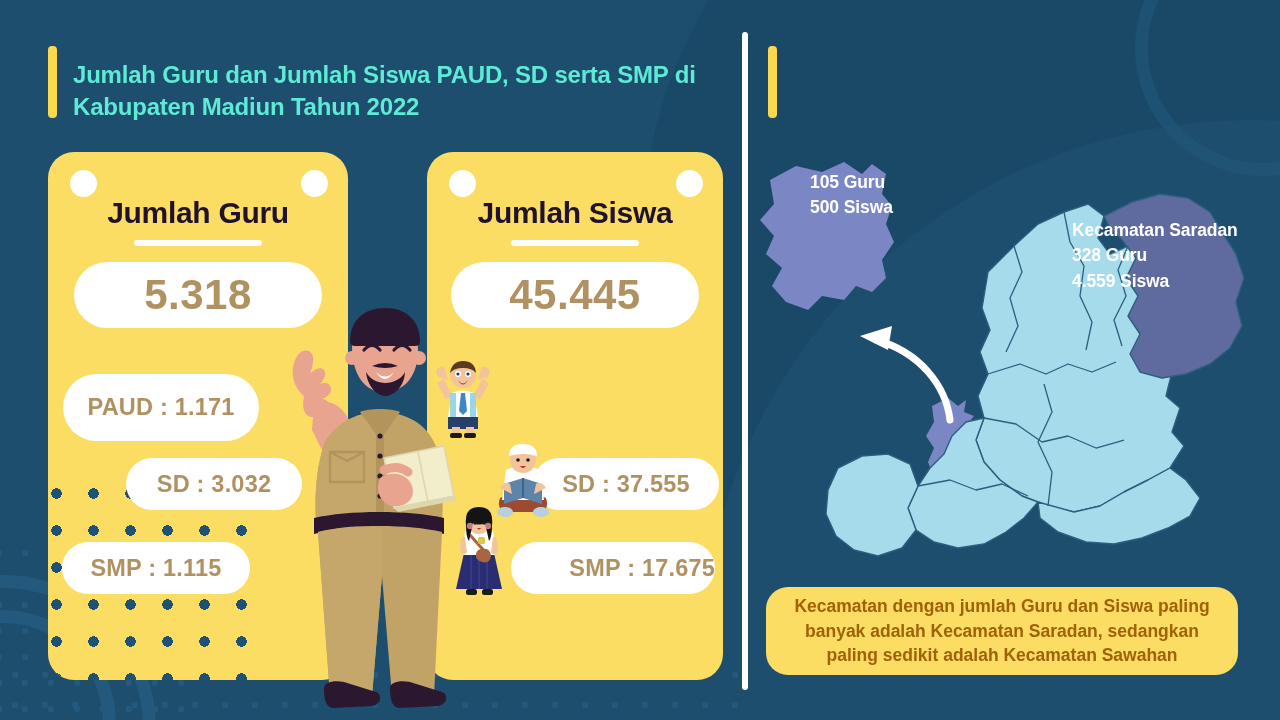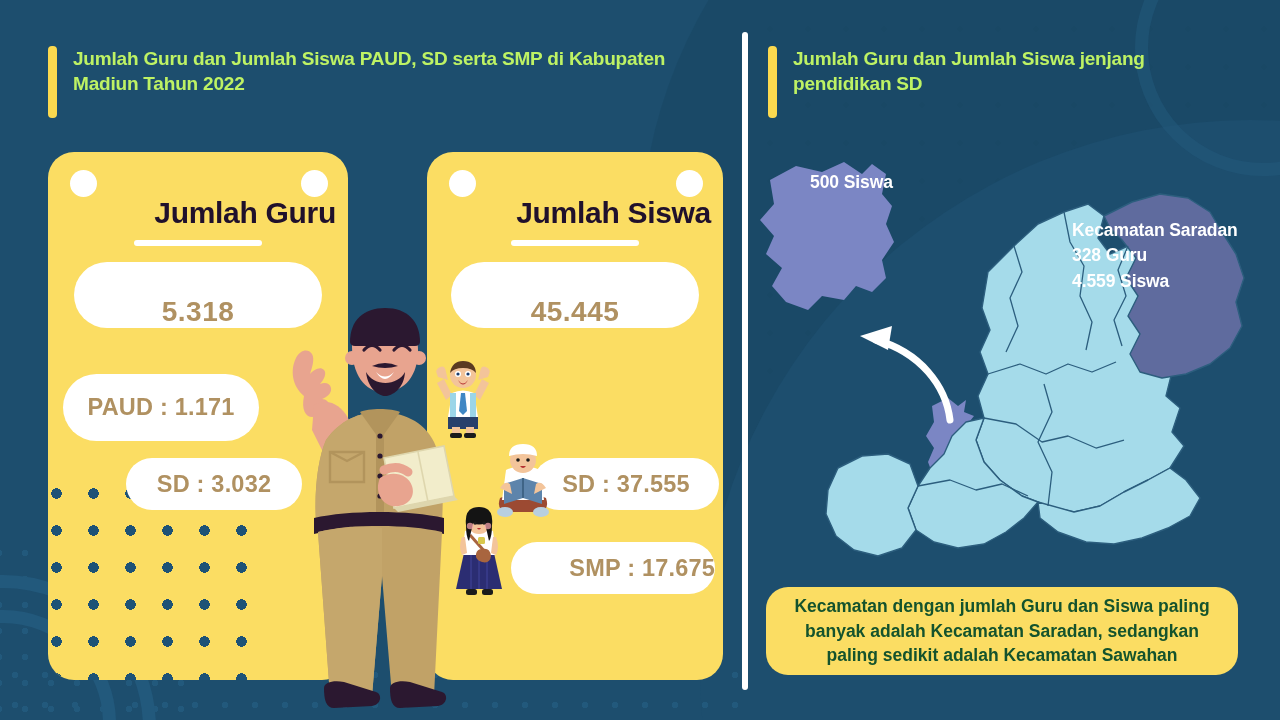--- a/index.html
+++ b/index.html
@@ -39,22 +39,23 @@
     background-size:30px 30px;
   }
   .arc{
     position:absolute;border-radius:50%;border:13px solid #22597c;
   }
 
   
   .title-block{position:absolute;display:flex;align-items:flex-start;gap:16px;}
   .title-bar{width:9px;border-radius:4px;background:#fbd94f;flex:0 0 auto;}
   .title-text{
-    color:#bef264;font-weight:bold;font-size:19px;line-height:1.33;
+    color:#5eead4;font-weight:bold;font-size:24px;line-height:1.33;
     letter-spacing:-0.2px;
+    margin-top:13px;
   }
   #title-left{left:48px;top:46px;width:680px;}
   #title-left .title-bar{height:72px;}
   #title-right{left:768px;top:46px;width:470px;}
   #title-right .title-bar{height:72px;}
 
   
   .divider{
     position:absolute;left:742px;top:32px;width:6px;height:658px;
     background:#ffffff;border-radius:3px;
@@ -68,50 +69,50 @@
   #card-siswa{left:427px;top:152px;width:296px;height:528px;}
   .card-dots{
     position:absolute;left:-10px;bottom:-10px;width:210px;height:215px;
     background-image:radial-gradient(circle,#1d5276 5.2px,transparent 5.3px);
     background-size:37px 37px;
   }
   .punch{
     position:absolute;width:27px;height:27px;border-radius:50%;background:#ffffff;
   }
   .card-head{
-    position:absolute;left:0;right:12px;top:44px;text-align:right;
+    position:absolute;left:0;right:0;top:44px;text-align:center;
     color:#20112c;font-weight:bold;font-size:30px;letter-spacing:-0.3px;
   }
   .card-rule{
     position:absolute;height:6px;border-radius:3px;background:#ffffff;
   }
   .pill{
     position:absolute;background:#ffffff;border-radius:40px;
     display:flex;align-items:center;justify-content:center;
     color:#b09161;font-weight:bold;
   }
-  .pill-big{font-size:28px;letter-spacing:0.5px;align-items:flex-end;}
+  .pill-big{font-size:42px;letter-spacing:0.5px;}
   .pill-sm{font-size:23.5px;letter-spacing:0.2px;}
 
   
   #map-wrap{position:absolute;left:752px;top:150px;width:520px;height:430px;}
   #map-wrap svg{display:block;width:100%;height:100%;}
   .map-label{
     position:absolute;color:#ffffff;font-weight:bold;font-size:17.5px;
     line-height:1.45;letter-spacing:-0.1px;white-space:nowrap;
   }
   #label-sawahan{left:810px;top:170px;}
   #label-saradan{left:1072px;top:218px;}
 
   
   #caption{
     position:absolute;left:766px;top:587px;width:472px;height:88px;
     background:#fbdd63;border-radius:22px;
     display:flex;align-items:center;justify-content:flex-start;text-align:center;
-    color:#14532d;font-weight:bold;font-size:17.5px;line-height:1.42;
+    color:#a16207;font-weight:bold;font-size:17.5px;line-height:1.42;
     padding:0 14px;box-sizing:border-box;
   }
 
   
   .illus{position:absolute;}
   #teacher{left:268px;top:300px;width:215px;height:415px;}
   #kid-cheer{left:432px;top:355px;width:62px;height:84px;}
   #kid-read{left:490px;top:440px;width:66px;height:82px;}
   #kid-girl{left:450px;top:505px;width:58px;height:96px;}
   .illus svg{display:block;width:100%;height:100%;}
@@ -132,37 +133,39 @@
 
   <div class="title-block" id="title-left">
     <div class="title-bar"></div>
     <div class="title-text">Jumlah Guru dan Jumlah Siswa PAUD, SD serta SMP di Kabupaten Madiun Tahun 2022</div>
   </div>
 
   <div class="divider"></div>
 
   <div class="title-block" id="title-right">
     <div class="title-bar"></div>
-    <div class="title-text">Jumlah Guru dan Jumlah Siswa jenjang pendidikan SD</div>
   </div>
 
   <div class="stat-card" id="card-guru">
     <div class="card-dots"></div>
     <div class="punch" style="left:22px;top:18px;"></div>
     <div class="punch" style="left:253px;top:18px;"></div>
     <div class="card-head">Jumlah Guru</div>
     <div class="card-rule" style="left:86px;top:88px;width:128px;"></div>
     <div class="pill pill-big" style="left:26px;top:110px;width:248px;height:66px;">
       <span>5.318</span>
     </div>
     <div class="pill pill-sm" style="left:15px;top:222px;width:196px;height:67px;">
       <span>PAUD : 1.171</span>
     </div>
     <div class="pill pill-sm" style="left:78px;top:306px;width:176px;height:52px;">
       <span>SD : 3.032</span>
+    </div>
+    <div class="pill pill-sm" style="left:14px;top:390px;width:188px;height:52px;">
+      <span>SMP : 1.115</span>
     </div>
   </div>
 
   <div class="stat-card" id="card-siswa">
     <div class="punch" style="left:22px;top:18px;"></div>
     <div class="punch" style="left:249px;top:18px;"></div>
     <div class="card-head">Jumlah Siswa</div>
     <div class="card-rule" style="left:84px;top:88px;width:128px;"></div>
     <div class="pill pill-big" style="left:24px;top:110px;width:248px;height:66px;">
       <span>45.445</span>
@@ -332,20 +335,21 @@
           <path d="M262 96 L270 122 L258 148 L266 176 L254 202"></path>
         </g>
       </g>
 
       <path d="M198 270 C194 236 168 202 124 190" fill="none" stroke="#ffffff" stroke-width="7" stroke-linecap="round"></path>
       <path d="M108 186 L140 176 L136 200 Z" fill="#ffffff"></path>
     </svg>
   </div>
 
   <div class="map-label" id="label-sawahan">
+    <div>105 Guru</div>
     <div>500 Siswa</div>
   </div>
 
   <div class="map-label" id="label-saradan">
     <div>Kecamatan Saradan</div>
     <div>328 Guru</div>
     <div>4.559 Siswa</div>
   </div>
 
   <div id="caption">

